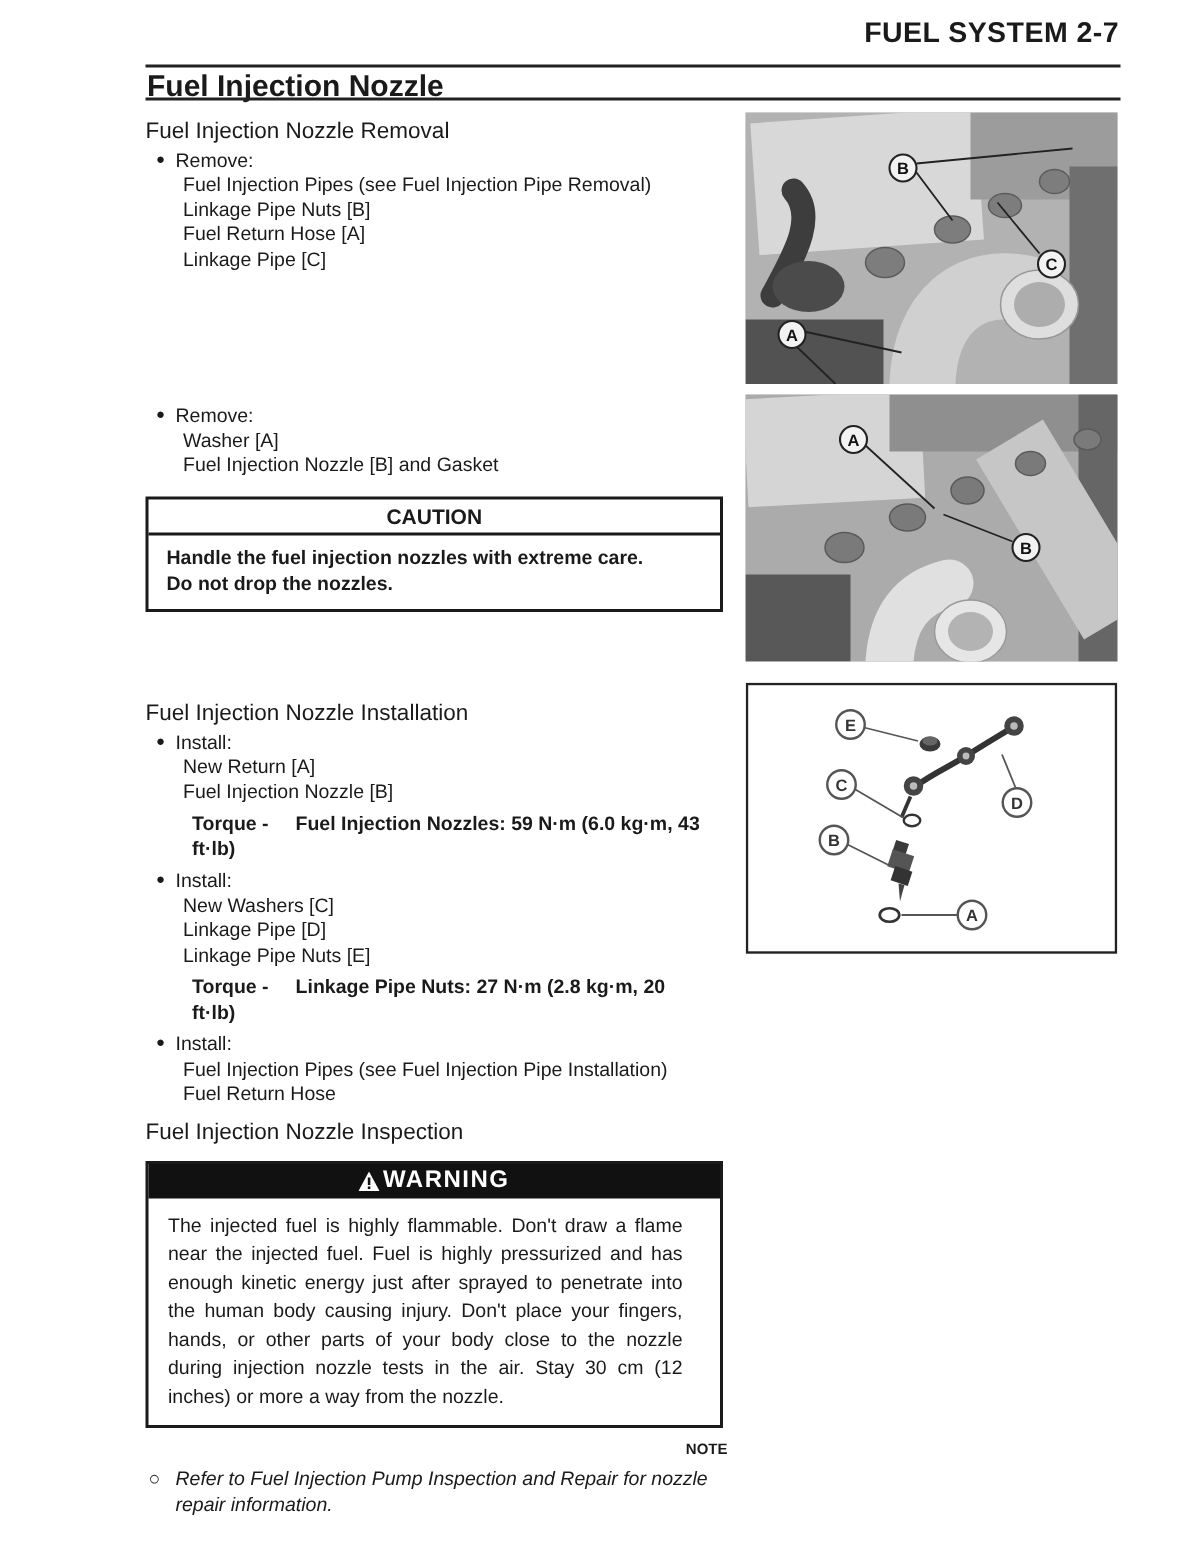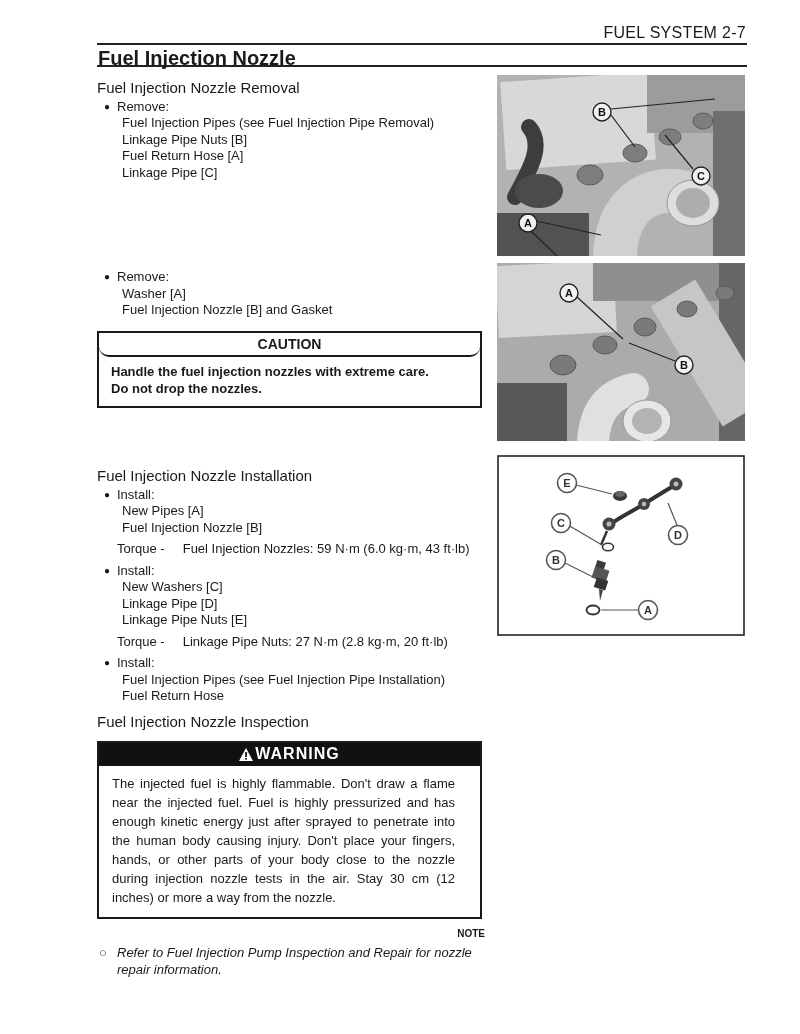--- a/index.html
+++ b/index.html
@@ -1,33 +1,33 @@
 <!DOCTYPE html>
 <html><head>
 <meta charset="utf-8">
 <style>
   html,body{margin:0;padding:0;background:#e8e8e8;}
   .page{position:relative;width:800px;height:1034px;background:#ffffff;
         font-family:"Liberation Sans", sans-serif;color:#1a1a1a;overflow:hidden;}
-  .hdr-title{position:absolute;top:24px;right:54px;font-size:16px;font-weight:normal;letter-spacing:.3px;}
+  .hdr-title{position:absolute;top:12px;right:54px;font-size:19px;font-weight:bold;letter-spacing:.3px;}
   .rule-top{position:absolute;top:43px;left:97px;right:53px;border-top:2px solid #222;}
   .sec-title{position:absolute;top:47px;left:98px;font-size:20px;font-weight:bold;}
   .rule-sec{position:absolute;top:65px;left:97px;right:53px;border-top:2px solid #222;}
 
   .left-col{position:absolute;left:97px;top:80px;width:388px;font-size:13px;line-height:16.5px;}
   .ital-head{font-size:15px;font-weight:500;margin:0 0 2px 0;}
   .bullet-row{display:flex;padding-left:7px;}
   .bullet{width:13px;flex:0 0 13px;font-size:10px;line-height:16.5px;}
   .sub-item{padding-left:25px;}
-  .torque{font-weight:normal;padding-left:16px;margin:5px 4px;}
+  .torque{font-weight:bold;padding-left:16px;margin:5px 15px;}
   .torque .t-label{margin-right:18px;}
 
   .box{border:2px solid #1a1a1a;width:385px;box-sizing:border-box;}
   .caution-box{margin-top:12px;}
-  .caution-head{border-bottom:2px solid #1a1a1a;text-align:center;font-weight:bold;font-size:14px;padding:3px 0;border-radius:10px;}
+  .caution-head{border-bottom:2px solid #1a1a1a;text-align:center;font-weight:bold;font-size:14px;padding:3px 0;}
   .caution-body{font-weight:bold;padding:7px 12px 9px 12px;}
 
   .warn-box{margin-top:4px;}
   .warn-head{background:#111;color:#fff;text-align:center;font-weight:bold;font-size:16px;
              padding:3px 0;letter-spacing:1px;display:flex;justify-content:center;align-items:center;gap:2px;}
   .warn-body{font-weight:normal;padding:8px 25px 10px 13px;text-align:justify;line-height:19px;}
 
   .note-title{text-align:right;font-weight:bold;font-size:10px;margin-top:7px;}
   .note-row{display:flex;margin-top:3px;font-style:italic;}
   .note-bullet{width:18px;flex:0 0 18px;padding-left:2px;}
@@ -85,21 +85,21 @@
     </div>
 
     <div class="gap2"></div>
 
     <p class="ital-head">Fuel Injection Nozzle Installation</p>
 
     <div class="bullet-row">
       <span class="bullet">●</span>
       <span>Install:</span>
     </div>
-    <div class="sub-item">New Pipes [A]</div>
+    <div class="sub-item">New Return [A]</div>
     <div class="sub-item">Fuel Injection Nozzle [B]</div>
 
     <div class="torque">
       <span class="t-label">Torque -</span><span>Fuel Injection Nozzles: 59 N·m (6.0 kg·m, 43 ft·lb)</span>
     </div>
 
     <div class="bullet-row">
       <span class="bullet">●</span>
       <span>Install:</span>
     </div>

